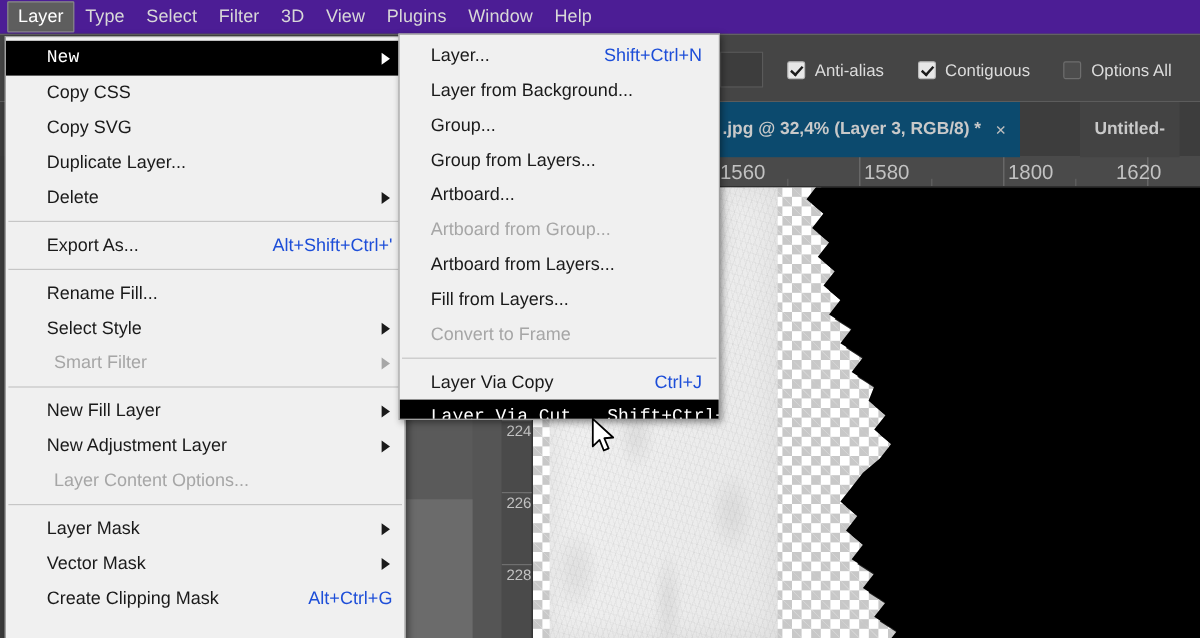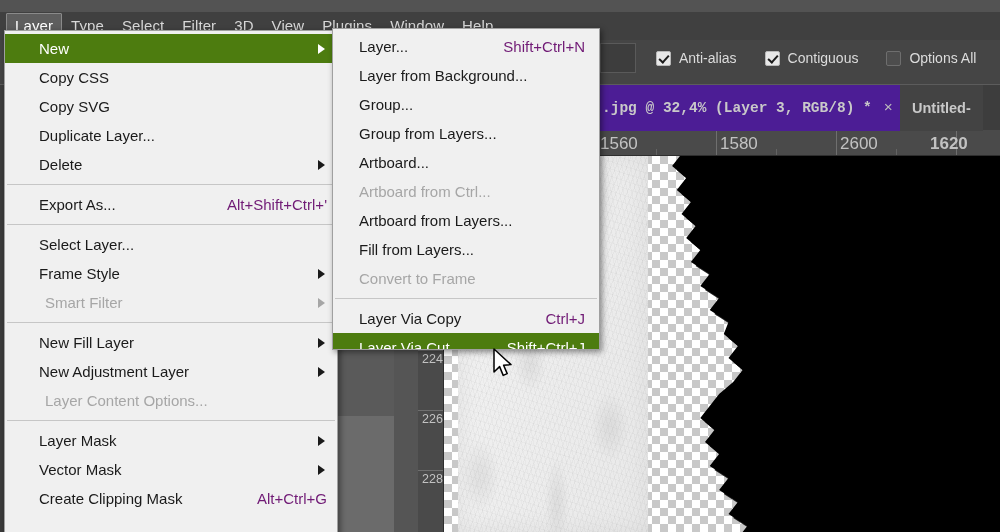--- a/index.html
+++ b/index.html
@@ -6,22 +6,22 @@
   html, body {
     width: 1000px; height: 532px;
     overflow: hidden;
     background: #535353;
     font-family: "Liberation Sans", sans-serif;
   }
   #app { position: relative; width: 1000px; height: 532px; overflow: hidden; }
 
   
   .menubar {
-    position: absolute; left: 0; top: 12px; width: 1000px; height: 28px;
-    background: #404040;
+    position: absolute; left: 0; top: 0; width: 1000px; height: 28px;
+    background: #4c1d95;
     display: flex; align-items: center;
     padding-left: 6px;
     z-index: 40;
   }
   .menubar-item {
     color: #d8d8d8; font-size: 15px; line-height: 1;
     padding: 5px 9px 6px 9px;
     white-space: nowrap;
     letter-spacing: .1px;
   }
@@ -81,21 +81,21 @@
     border-top: 1px solid #5c5c5c;
     z-index: 4;
   }
   .doc-tab {
     position: absolute; top: 0; height: 46px;
     display: flex; align-items: center;
     padding: 0 12px;
     color: #c9c9c9; font-size: 14.5px; font-weight: bold;
     white-space: nowrap;
   }
-  .doc-tab.selected { background: #4c1d95; font-family: Liberation Mono, monospace; }
+  .doc-tab.selected { background: #0c4a6e; }
   .doc-tab .tab-close {
     margin-left: 12px; color: #bdbdbd; font-size: 15px; font-weight: normal;
   }
   #tab1 { left: 590px; }
   #tab2 { left: 900px; background: #434343; }
 
   
   .ruler-h {
     position: absolute; left: 430px; top: 130px; width: 570px; height: 26px;
     background: #4a4a4a;
@@ -258,26 +258,26 @@
   .mi {
     position: relative;
     display: flex; align-items: center;
     height: 29px;
     padding: 0 10px 0 34px;
     color: #1a1a1a;
     font-size: 15px;
     white-space: nowrap;
   }
   .mi.dis { color: #a6a6a6; padding-left: 40px; }
-  .mi.hi { background: #4d7c0f; color: #ffffff; }
+  .mi.hi { background: #000000; color: #ffffff; font-family: Liberation Mono, monospace; }
   .mi .mi-label { flex: 0 0 auto; }
   .mi .mi-accel {
     margin-left: auto;
     padding-left: 26px;
-    color: #701a75;
+    color: #1d4ed8;
     font-size: 15px;
   }
   .mi.hi .mi-accel { color: #ffffff; }
   .mi .arrow {
     position: absolute; right: 12px; top: 50%;
     width: 0; height: 0;
     margin-top: -5px;
     border-left: 7px solid #1a1a1a;
     border-top: 5px solid transparent;
     border-bottom: 5px solid transparent;
@@ -367,24 +367,24 @@
     <div class="tick" style="left:46px;"></div>
       <div class="rlabel" style="left:46px;">1540</div>
     <div class="tickmid" style="left:106px;"></div>
     <div class="tick" style="left:166px;"></div>
       <div class="rlabel" style="left:166px;">1560</div>
     <div class="tickmid" style="left:226px;"></div>
     <div class="tick" style="left:286px;"></div>
       <div class="rlabel" style="left:286px;">1580</div>
     <div class="tickmid" style="left:346px;"></div>
     <div class="tick" style="left:406px;"></div>
-      <div class="rlabel" style="left:406px;">2600</div>
+      <div class="rlabel" style="left:406px;">1800</div>
     <div class="tickmid" style="left:466px;"></div>
     <div class="tick" style="left:526px;"></div>
-      <div class="rlabel" style="left:496px;font-weight:bold;">1620</div>
+      <div class="rlabel" style="left:496px;">1620</div>
   </div>
 
   <div class="ruler-v">
     <div class="tickv" style="top:194px;"></div>
     <div class="rlabelv" style="top:198px;">2240</div>
     <div class="tickvmid" style="top:254px;"></div>
     <div class="tickv" style="top:254px;"></div>
     <div class="rlabelv" style="top:258px;">2260</div>
     <div class="tickv" style="top:314px;"></div>
     <div class="rlabelv" style="top:318px;">2280</div>
@@ -427,24 +427,24 @@
         <span class="mi-label">Delete</span>
         <span class="arrow"></span>
       </div>
       <div class="msep"></div>
       <div class="mi">
         <span class="mi-label">Export As...</span>
         <span class="mi-accel">Alt+Shift+Ctrl+'</span>
       </div>
       <div class="msep"></div>
       <div class="mi">
-        <span class="mi-label">Select Layer...</span>
-      </div>
-      <div class="mi">
-        <span class="mi-label">Frame Style</span>
+        <span class="mi-label">Rename Fill...</span>
+      </div>
+      <div class="mi">
+        <span class="mi-label">Select Style</span>
         <span class="arrow"></span>
       </div>
       <div class="mi dis">
         <span class="mi-label">Smart Filter</span>
         <span class="arrow"></span>
       </div>
       <div class="msep"></div>
       <div class="mi">
         <span class="mi-label">New Fill Layer</span>
         <span class="arrow"></span>
@@ -482,21 +482,21 @@
       <div class="mi">
         <span class="mi-label">Group...</span>
       </div>
       <div class="mi">
         <span class="mi-label">Group from Layers...</span>
       </div>
       <div class="mi">
         <span class="mi-label">Artboard...</span>
       </div>
       <div class="mi dis">
-        <span class="mi-label">Artboard from Ctrl...</span>
+        <span class="mi-label">Artboard from Group...</span>
       </div>
       <div class="mi">
         <span class="mi-label">Artboard from Layers...</span>
       </div>
       <div class="mi">
         <span class="mi-label">Fill from Layers...</span>
       </div>
       <div class="mi dis">
         <span class="mi-label">Convert to Frame</span>
       </div>

